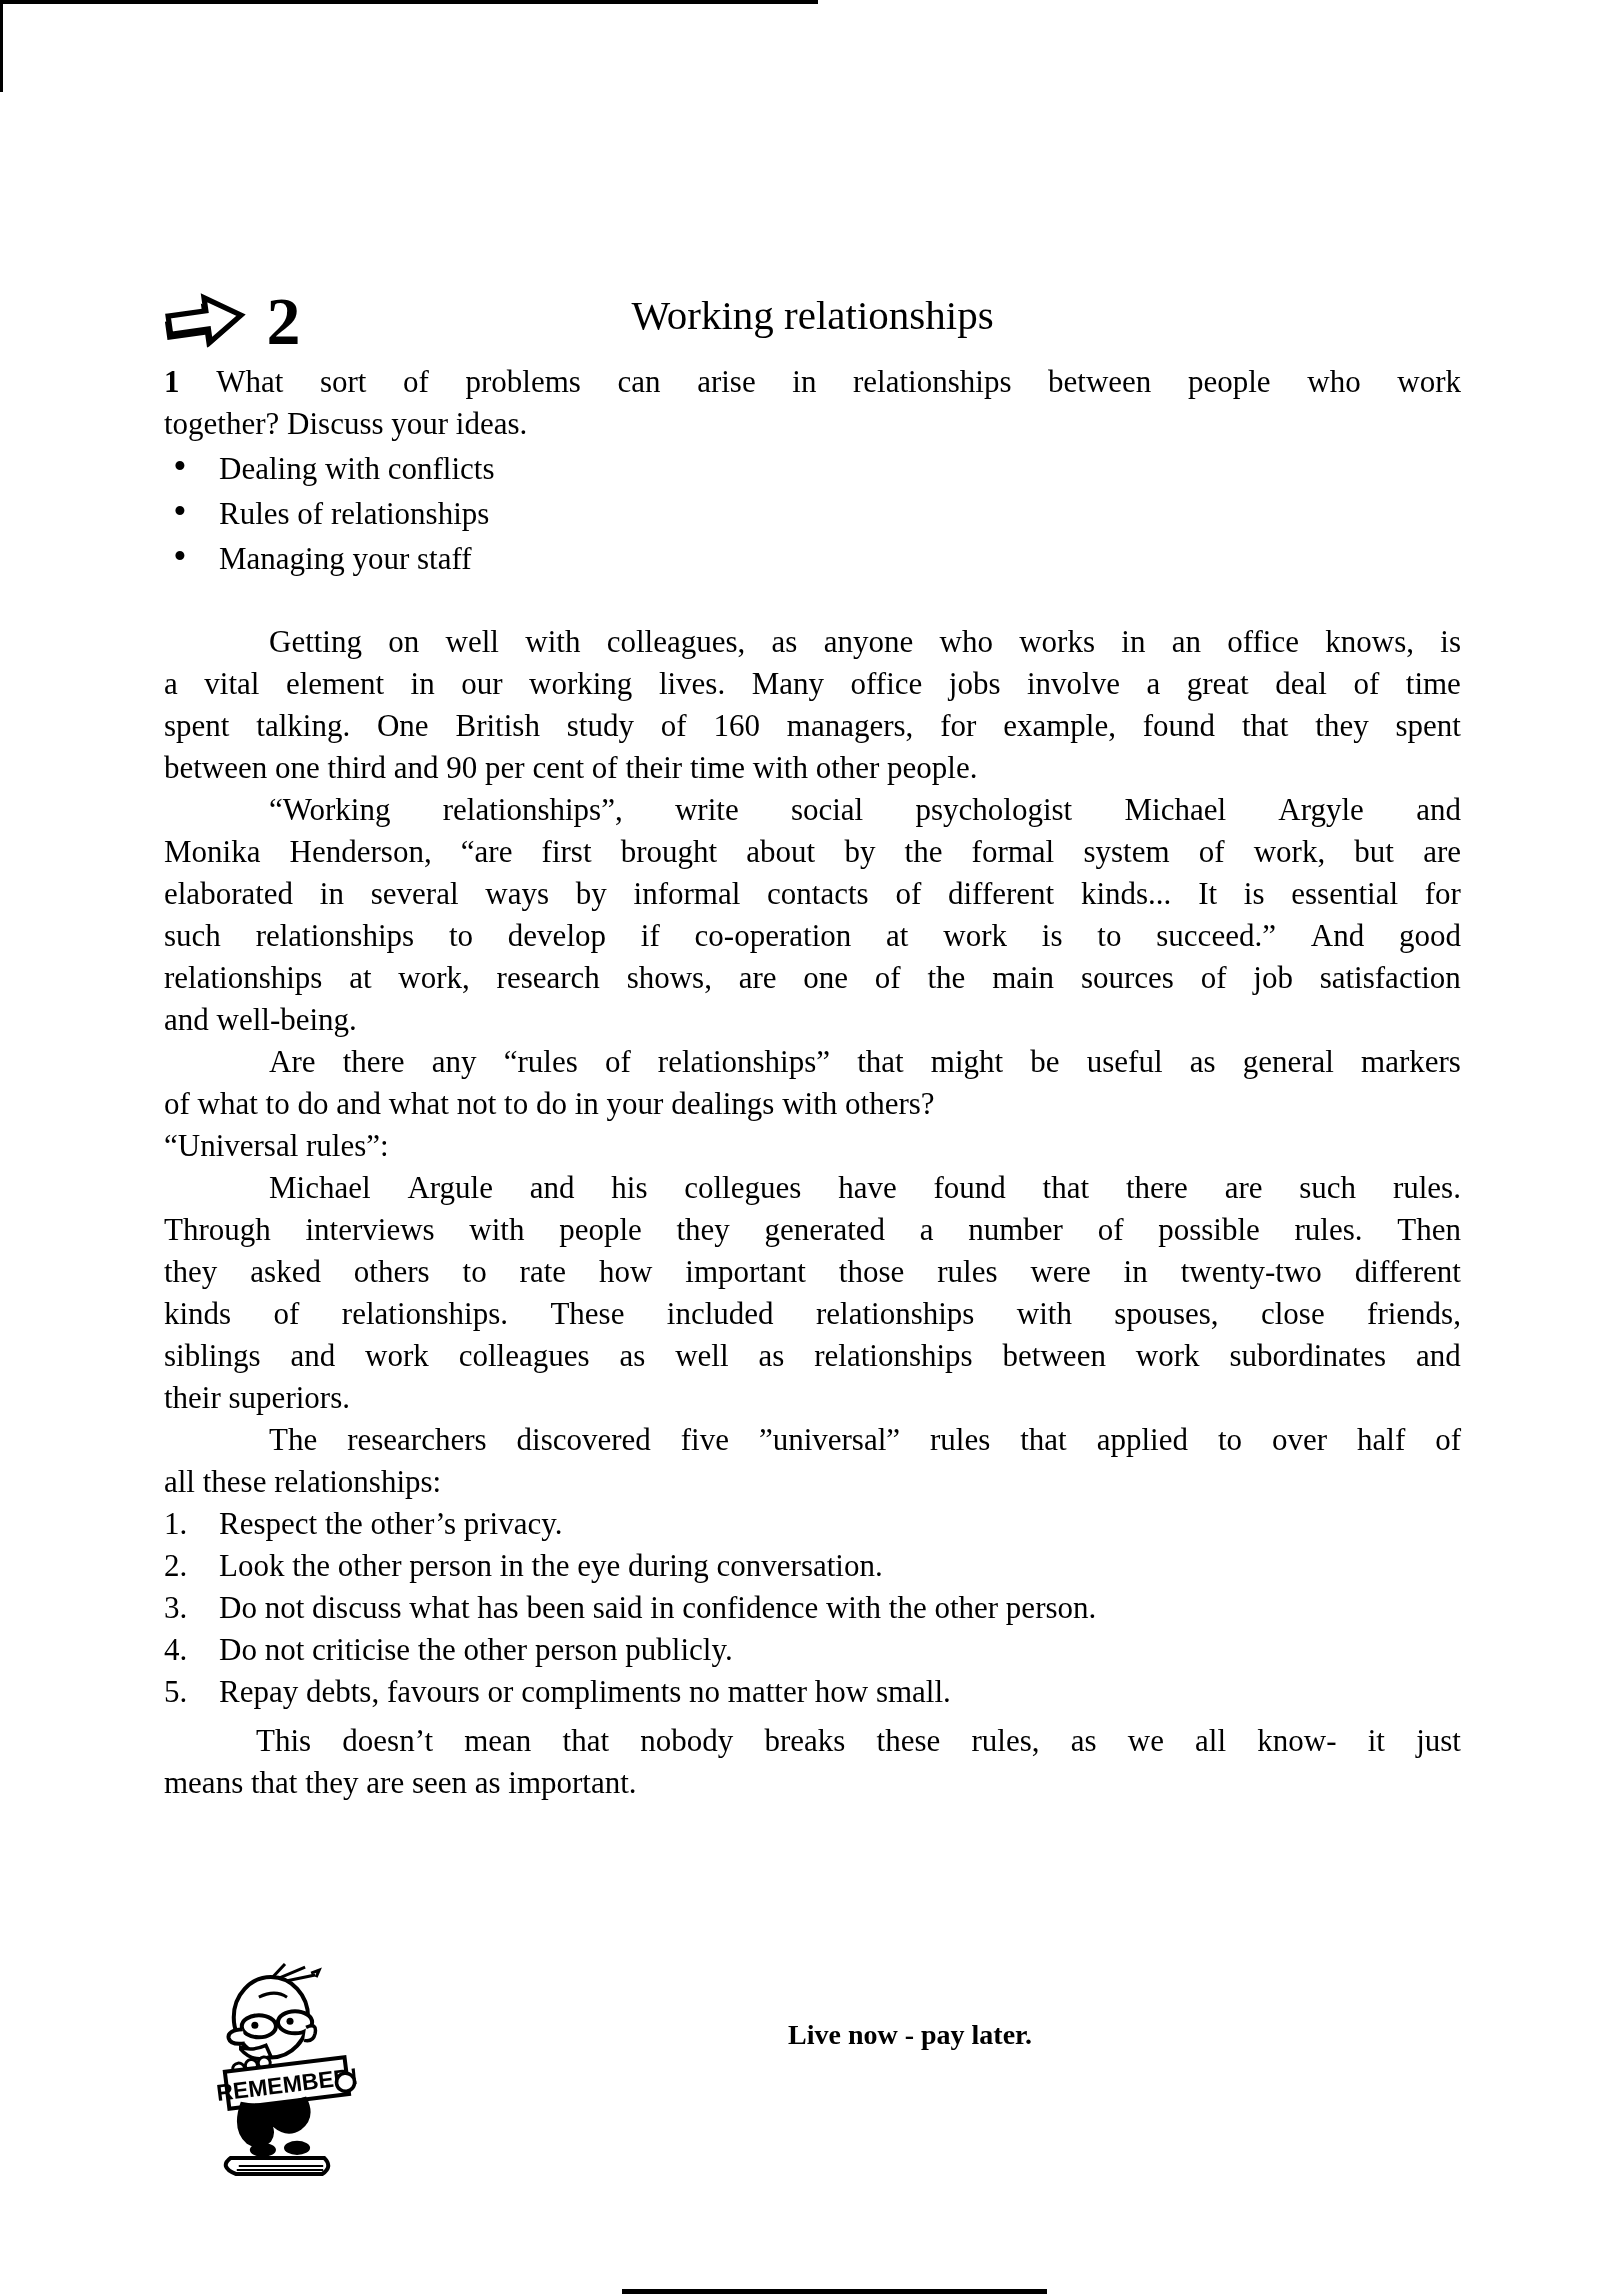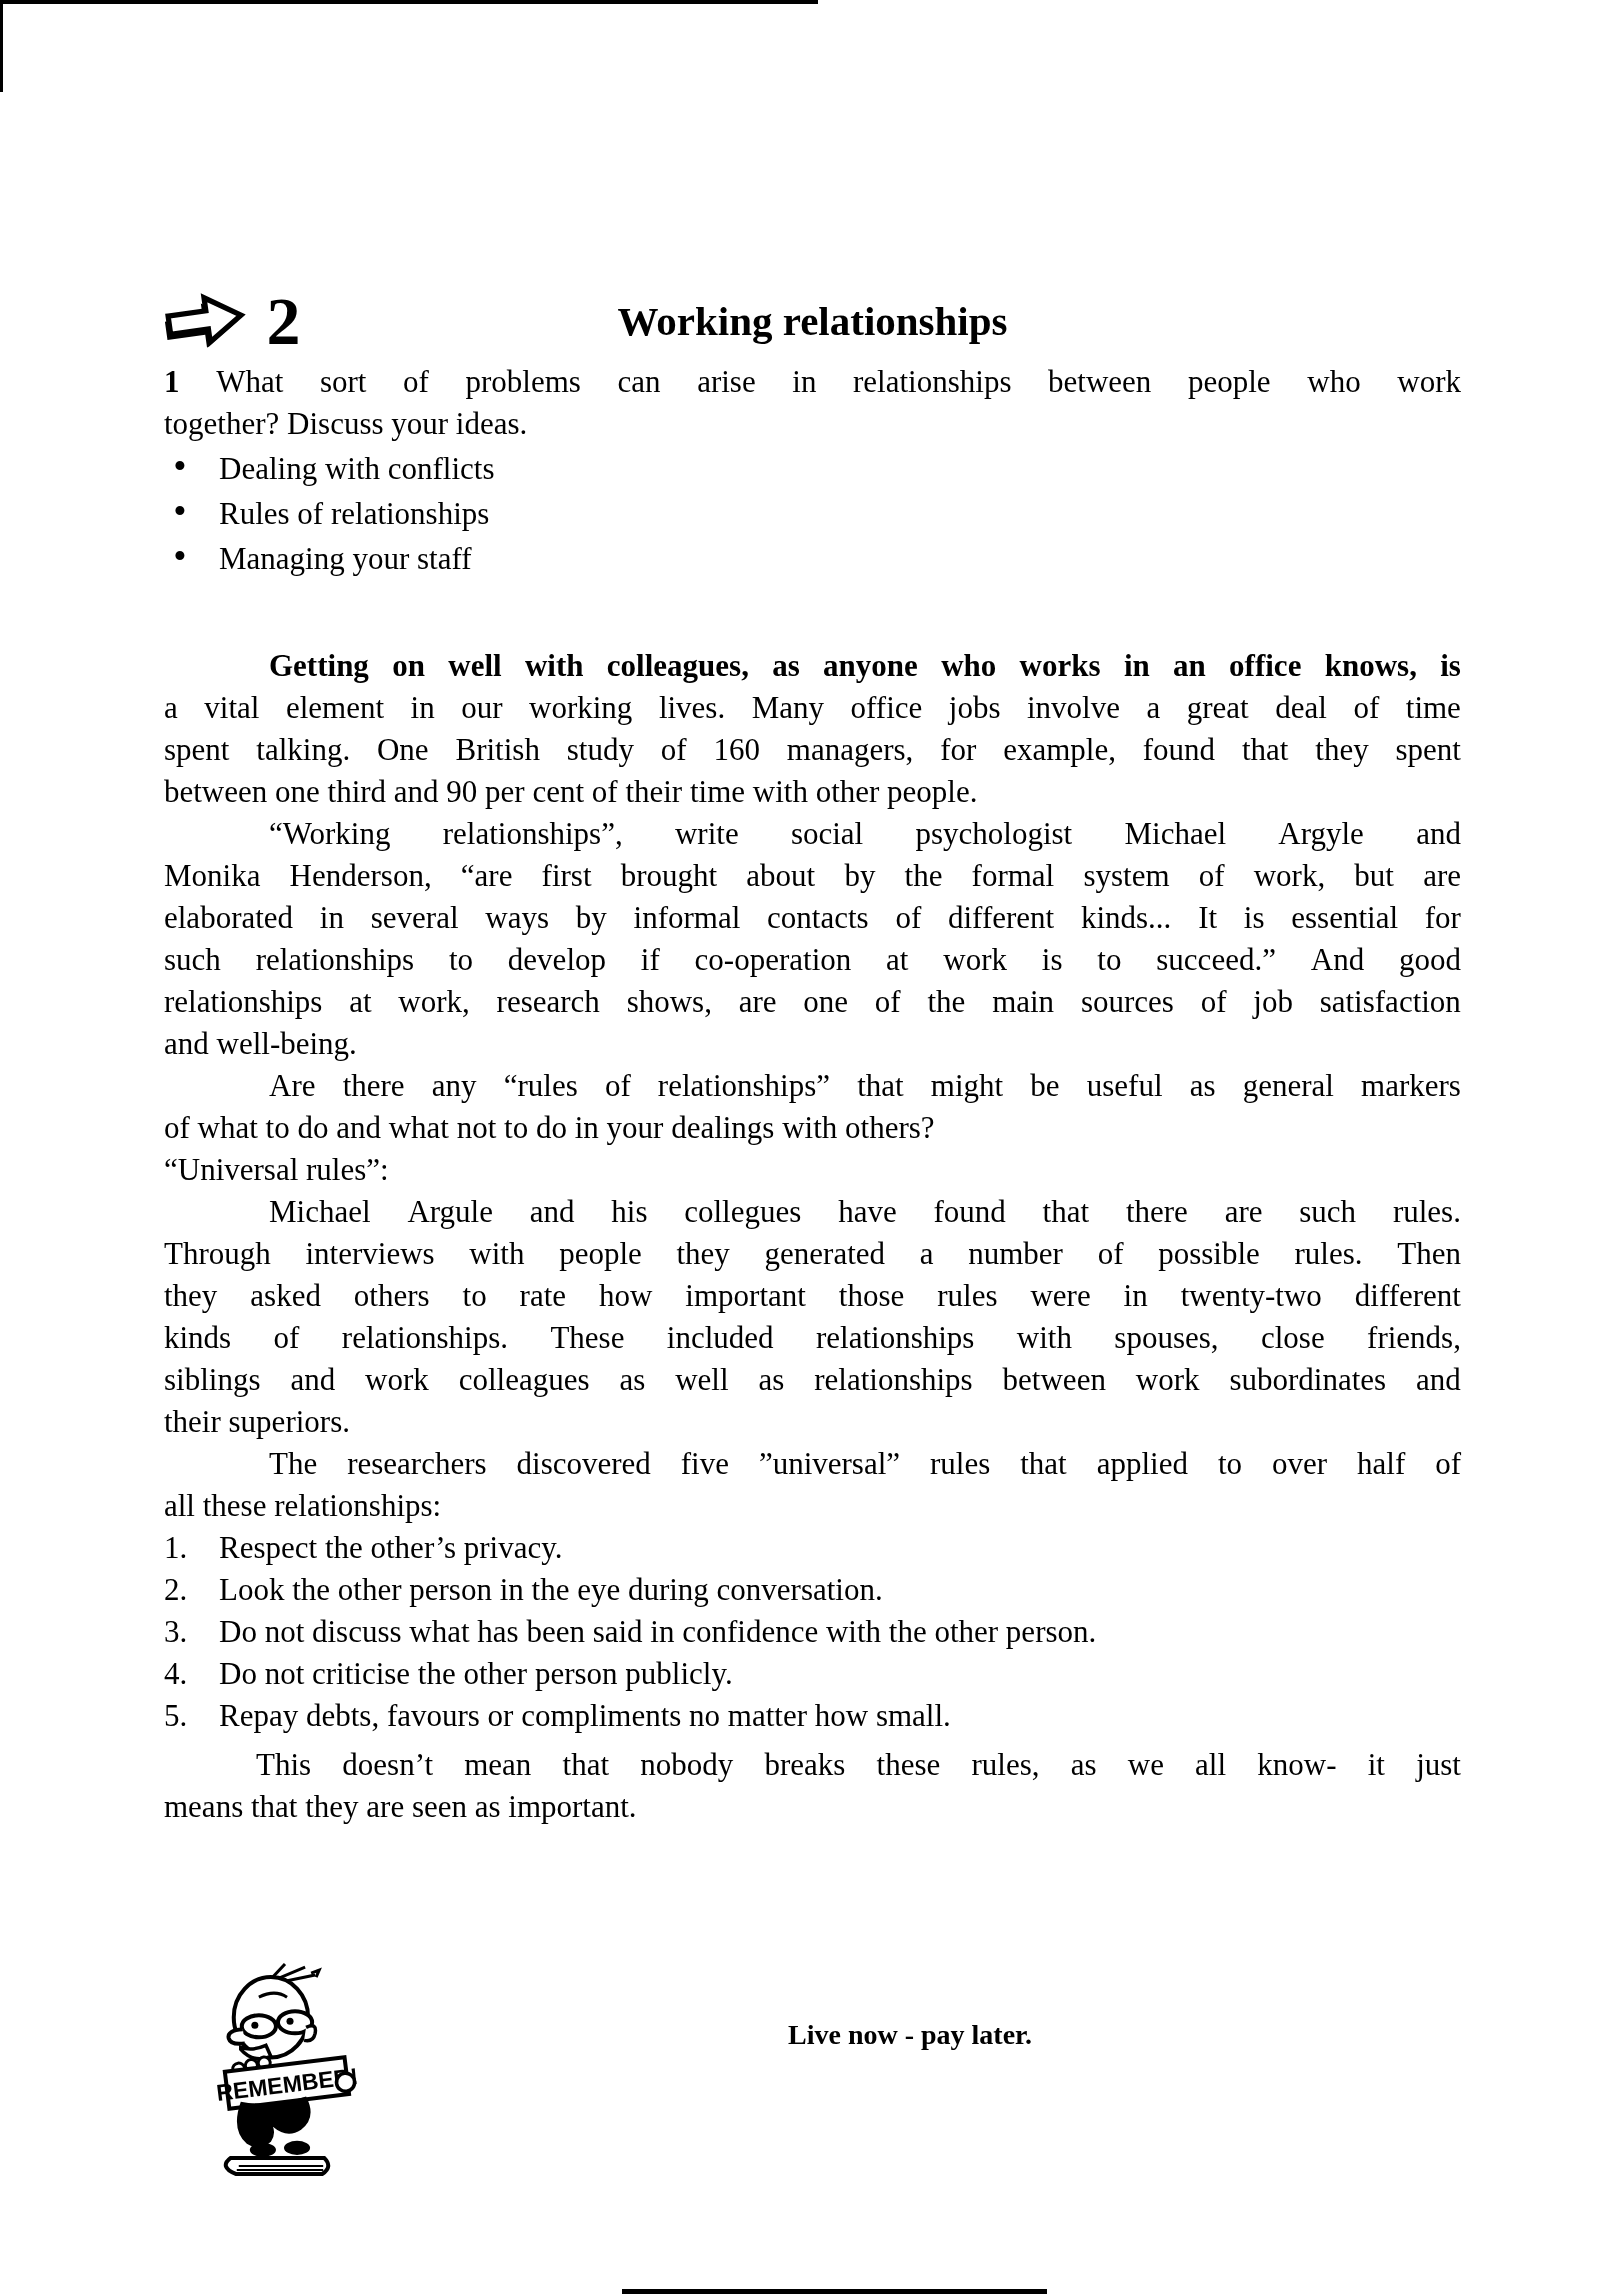--- a/index.html
+++ b/index.html
@@ -32,42 +32,42 @@
     display: flex; align-items: center; gap: 10.5px;
   }
   .arrow-wrap { width: 92px; height: 73px; display: block; }
   .arrow-wrap svg { width: 100%; height: 100%; display: block; }
   .unit-num {
     font-size: 68px;
     font-weight: bold;
     line-height: 0.95;
   }
   .page-title {
-    position: absolute; left: 0; right: 0; top: 16px;
+    position: absolute; left: 0; right: 0; top: 10px;
     text-align: center;
     font-size: 41px;
-    font-weight: bold;
+    font-weight: normal;
     line-height: 1;
   }
 
   
   .article {
     position: absolute;
     left: 164px; top: 361px;
     width: 1297px;
     font-size: 31px;
     line-height: 42px;
   }
   .line { min-height: 42px; }
   .line.justify {
     display: flex;
     flex-wrap: nowrap;
     justify-content: space-between;
   }
-  .line.gap { margin-top: 65px; font-weight: bold; }
+  .line.gap { margin-top: 41px; }
   .line.bold { font-weight: normal; }
   .bp { font-weight: bold; margin-right: 14.4px; }
   .justify .bp { margin-right: 0; }
   .dot {
     display: inline-block;
     width: 55px;
     padding-left: 9.2px;
     box-sizing: border-box;
     font-size: 38px;
   }

